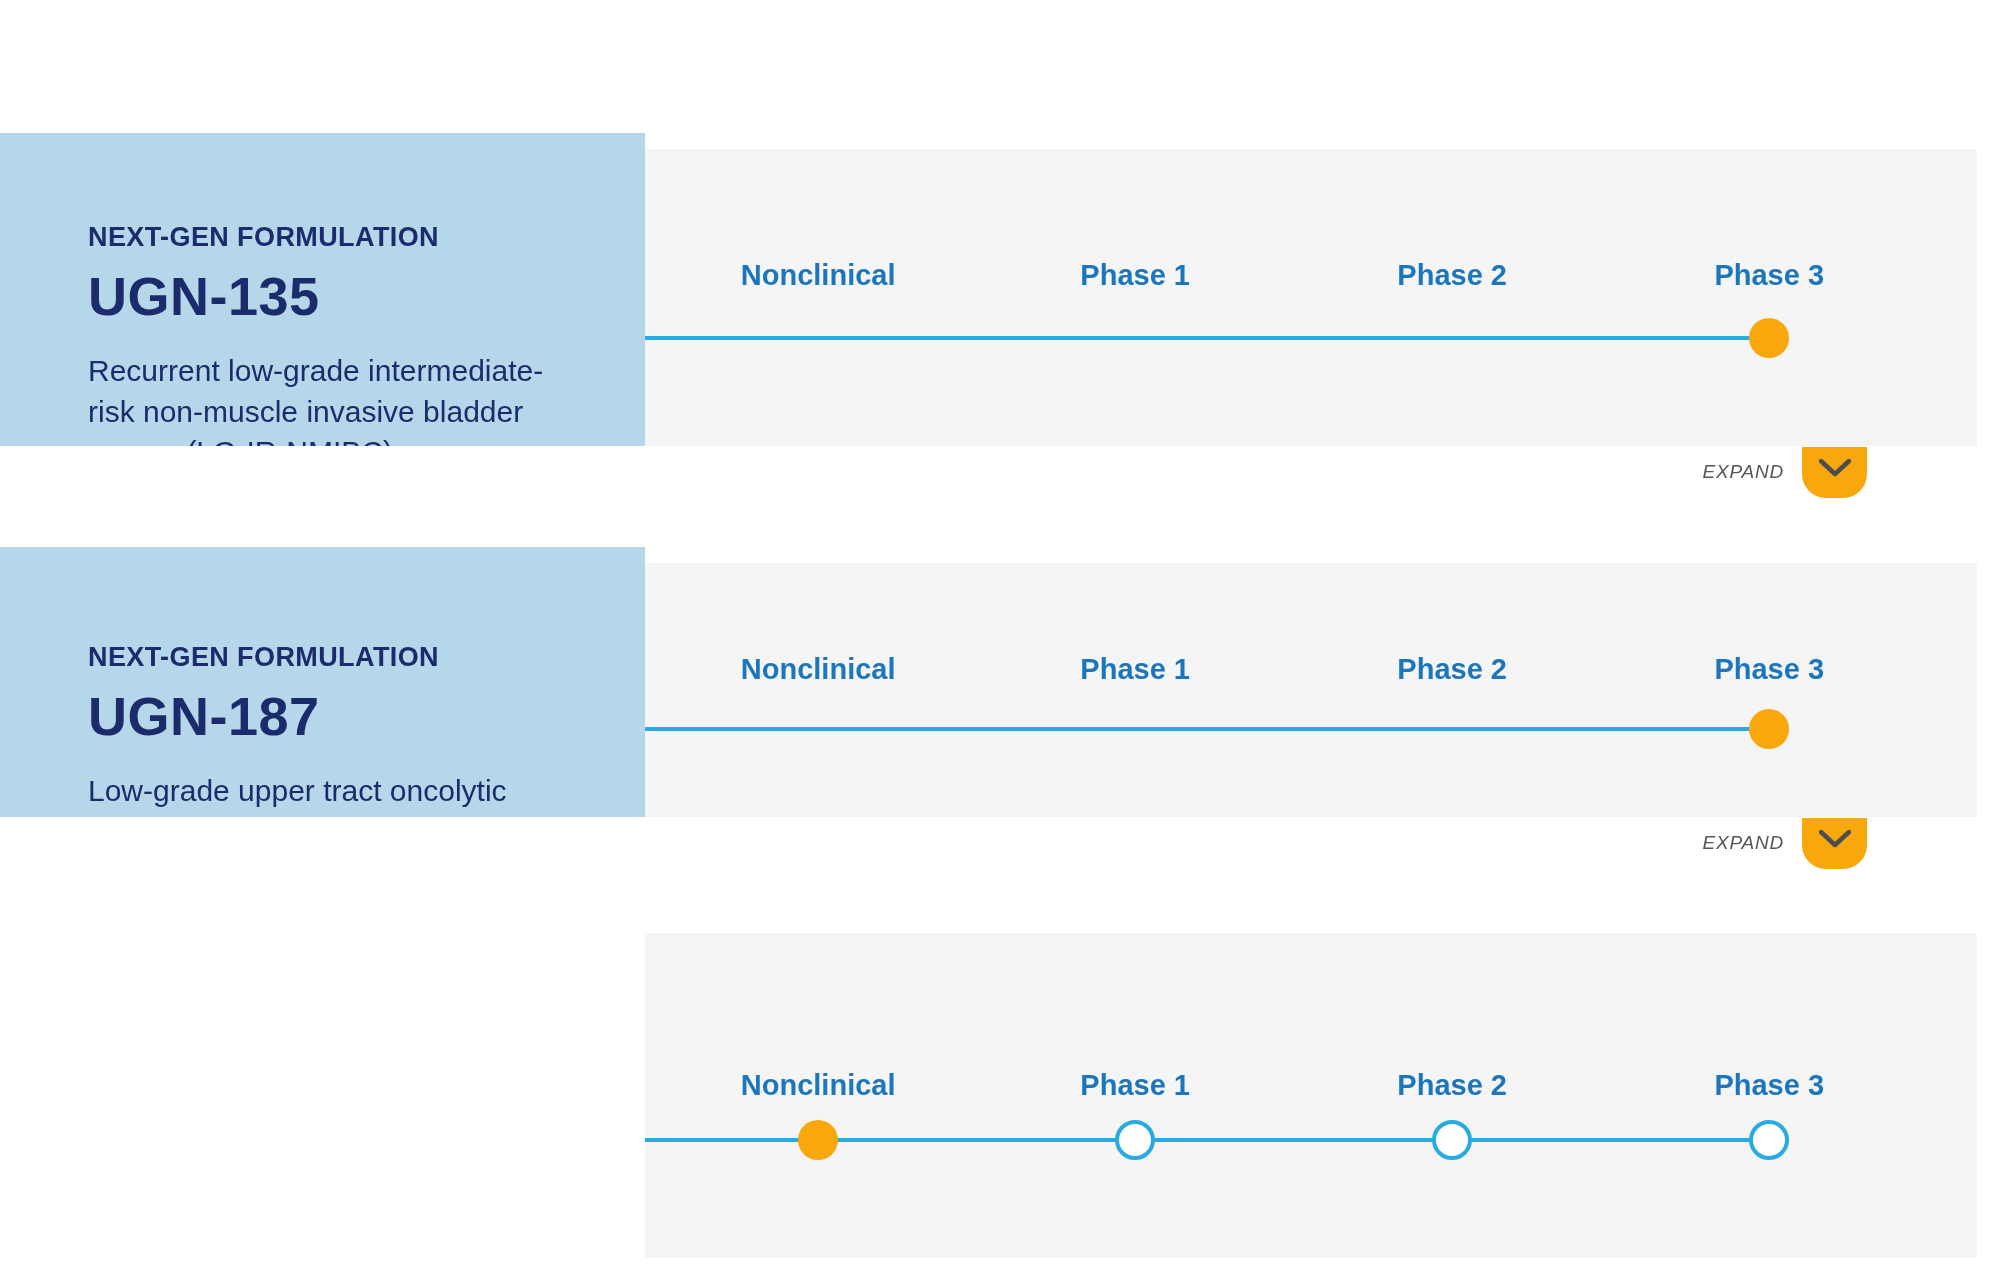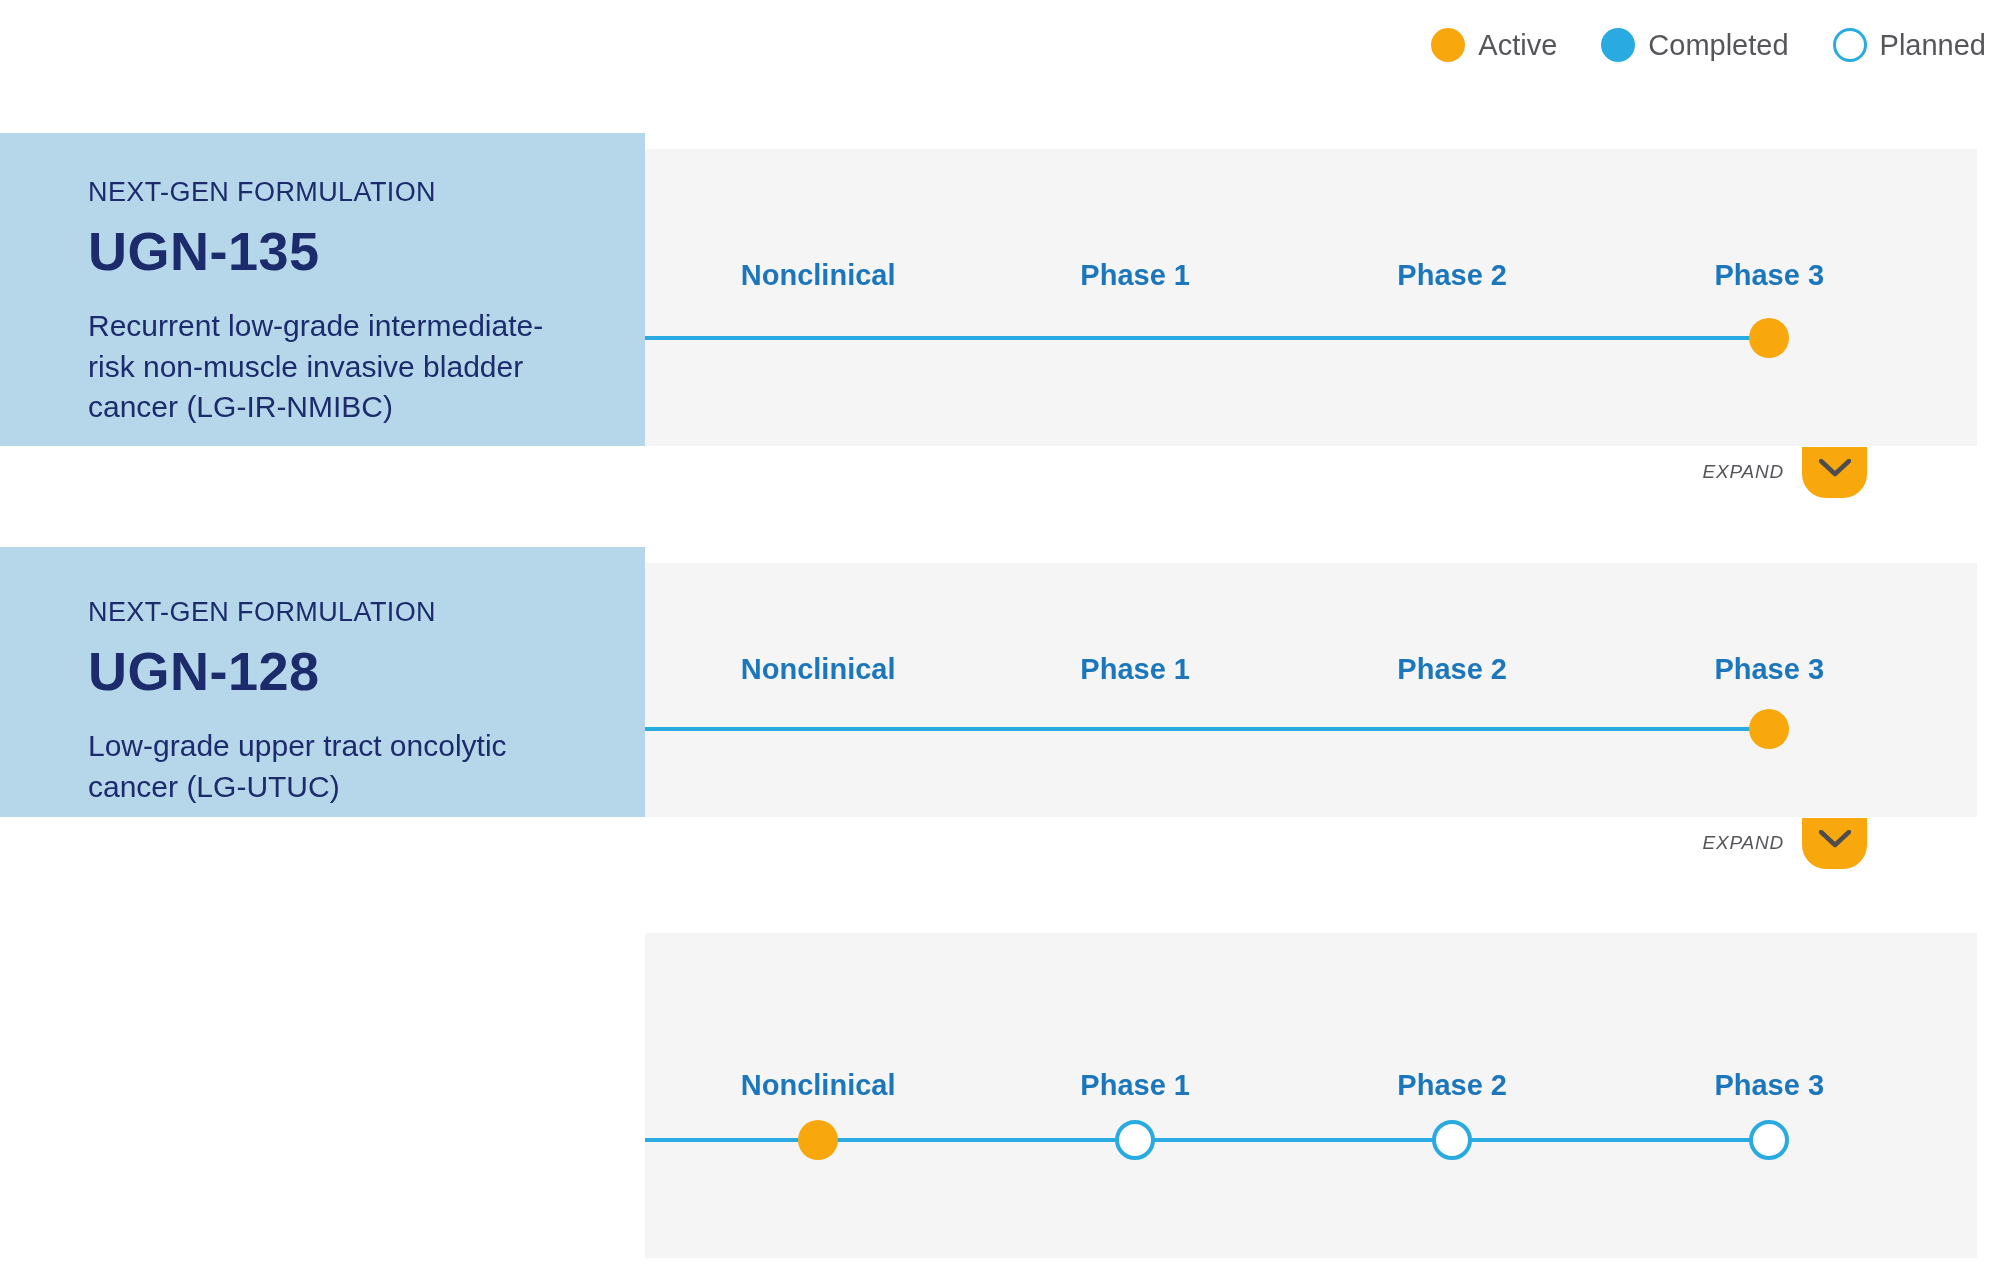--- a/index.html
+++ b/index.html
@@ -30,21 +30,21 @@
 
   
   .row{position:absolute;left:0;width:2000px;}
   .row-1{top:133px;height:313px;}
   .row-2{top:547px;height:270px;}
   .row-3{top:917px;height:341px;}
 
   .card{position:absolute;left:0;top:0;bottom:0;width:645px;padding:44px 60px 0 88px;overflow:hidden;}
   .card.blue{background:var(--card-blue);}
   .card.lavender{background:var(--card-lavender);}
-  .eyebrow{font-size:27px;font-weight:normal;color:var(--navy);letter-spacing:.4px;}
+  .eyebrow{font-size:27px;font-weight:bold;color:var(--navy);letter-spacing:.4px;margin-top:45px;}
   .program-name{font-size:54px;font-weight:bold;color:var(--navy);margin-top:12px;letter-spacing:.5px;}
   .program-subtitle{font-size:33px;font-weight:bold;color:var(--navy);line-height:1.22;margin-top:4px;max-width:480px;}
   .indication{font-size:30px;color:var(--navy);line-height:1.35;margin-top:24px;max-width:524px;}
   .row-2 .card{padding-top:50px;}
   .row-3 .card{padding-top:40px;}
   .row-3 .indication{margin-top:22px;max-width:480px;}
 
   .track{position:absolute;left:645px;top:16px;bottom:0;width:1332px;background:var(--track-bg);}
   .phase-label{position:absolute;transform:translateX(-50%);font-size:29px;font-weight:bold;color:var(--phase-label);white-space:nowrap;}
   .c0{left:13%;} .c1{left:36.8%;} .c2{left:60.6%;} .c3{left:84.4%;}
@@ -67,34 +67,20 @@
   .footer-1{top:446px;}
   .footer-2{top:817px;}
   .expand-label{font-size:19px;color:var(--legend-text);letter-spacing:.8px;margin-right:18px;}
   .expand-btn{width:65px;height:51px;background:var(--active);border:none;border-radius:0 0 24px 24px;display:flex;align-items:center;justify-content:center;cursor:pointer;padding-bottom:8px;}
 </style>
 </head>
 <body>
 
 <div class="page">
 
-  <div class="legend">
-    <div class="legend-item">
-      <span class="legend-swatch active"></span>
-      <span class="legend-label">Active</span>
-    </div>
-    <div class="legend-item">
-      <span class="legend-swatch completed"></span>
-      <span class="legend-label">Completed</span>
-    </div>
-    <div class="legend-item">
-      <span class="legend-swatch planned"></span>
-      <span class="legend-label">Planned</span>
-    </div>
-  </div>
 
   <section class="row row-1">
     <div class="card blue">
       <div class="eyebrow">NEXT-GEN FORMULATION</div>
       <h2 class="program-name">UGN-135</h2>
       <p class="indication">Recurrent low-grade intermediate-risk non-muscle invasive bladder cancer (LG-IR-NMIBC)</p>
     </div>
     <div class="track">
       <span class="phase-label c0">Nonclinical</span>
       <span class="phase-label c1">Phase 1</span>
@@ -109,21 +95,21 @@
     <button class="expand-btn">
       <svg width="32" height="18" viewBox="0 0 32 18" fill="none">
         <path d="M2 2 L16 15 L30 2" stroke="#4D4D4F" stroke-width="4.5" stroke-linecap="round" stroke-linejoin="round"></path>
       </svg>
     </button>
   </div>
 
   <section class="row row-2">
     <div class="card blue">
       <div class="eyebrow">NEXT-GEN FORMULATION</div>
-      <h2 class="program-name">UGN-128</h2>
+      <h2 class="program-name">UGN-187</h2>
       <p class="indication">Low-grade upper tract oncolytic cancer (LG-UTUC)</p>
     </div>
     <div class="track">
       <span class="phase-label c0">Nonclinical</span>
       <span class="phase-label c1">Phase 1</span>
       <span class="phase-label c2">Phase 2</span>
       <span class="phase-label c3">Phase 3</span>
       <div class="track-line"></div>
     <div class="dot active" style="left: 84.4%;"></div>
       </div>

